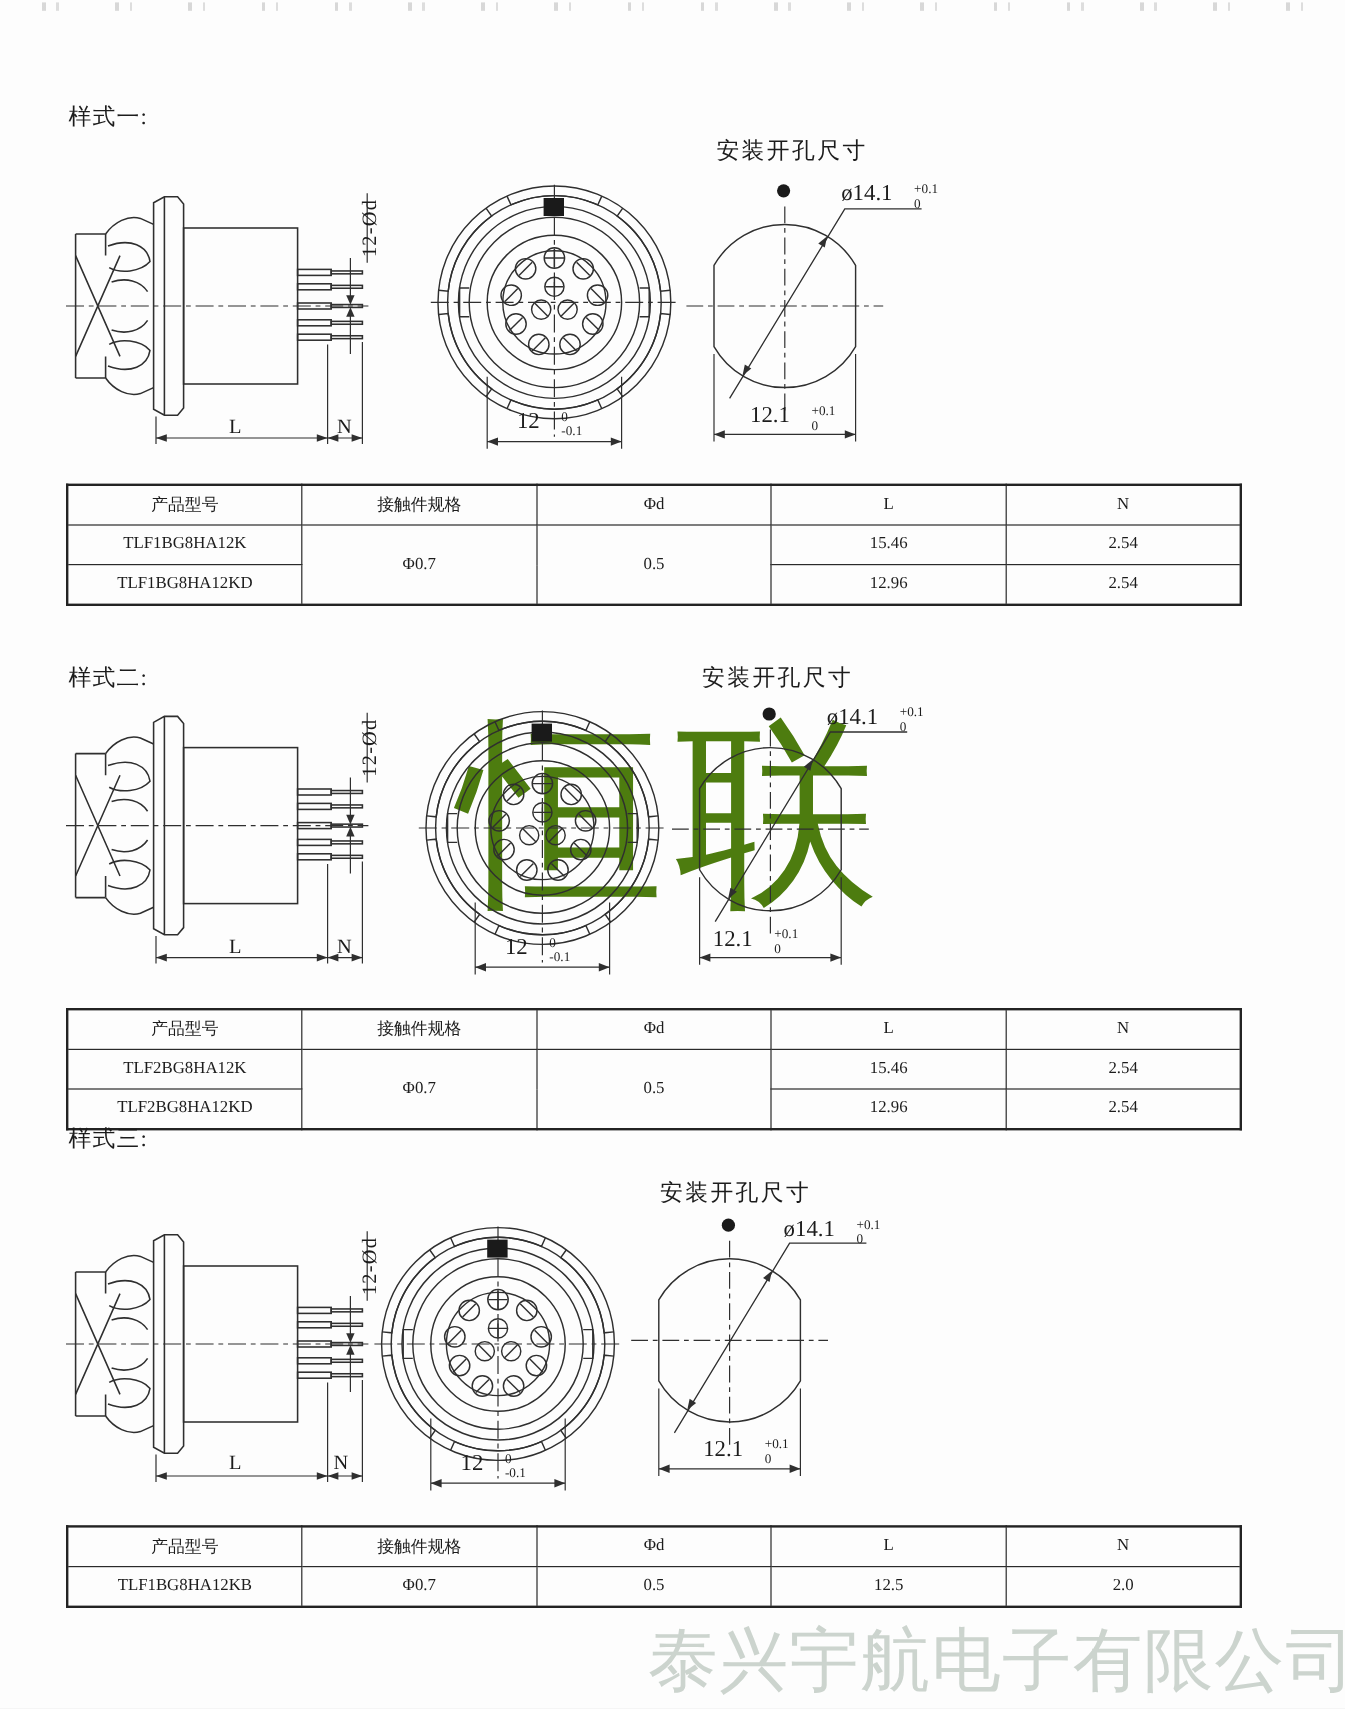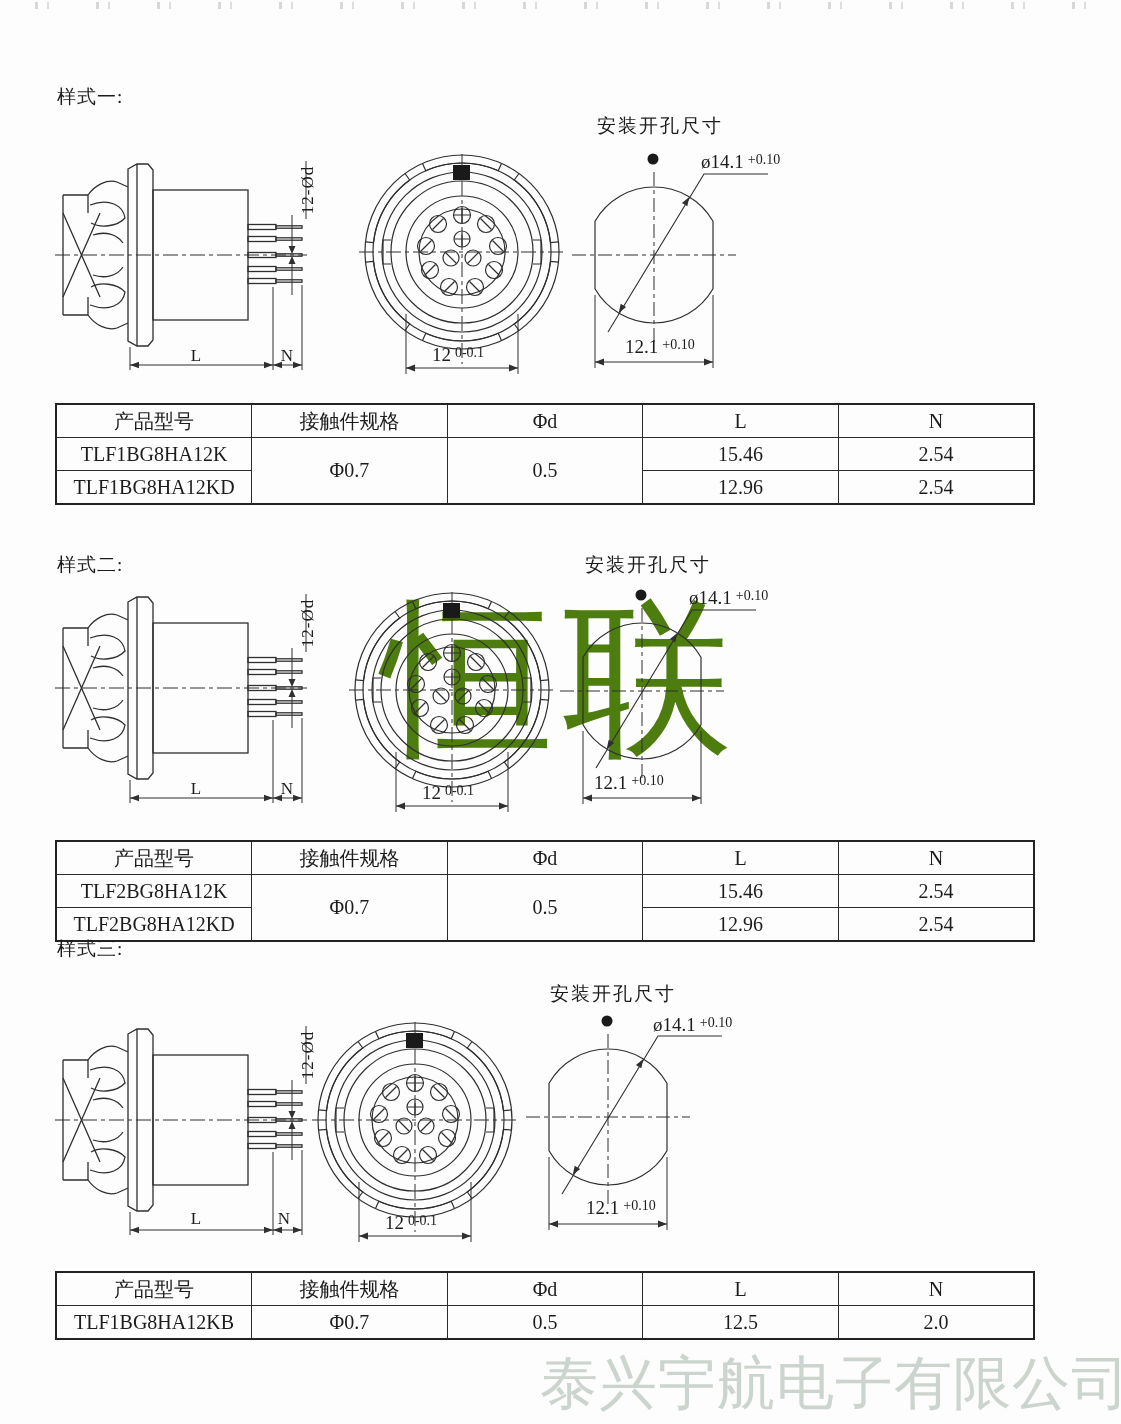--- a/index.html
+++ b/index.html
@@ -8,26 +8,26 @@
   .abs{position:absolute;}
   .topfrag{left:35px;top:2px;width:1060px;height:7px;opacity:.32;
     background:repeating-linear-gradient(90deg,#888 0 3px,transparent 3px 12px,#9a9a9a 12px 14px,transparent 14px 61px);}
   .page-title{left:57px;top:33px;font-size:24px;font-weight:bold;letter-spacing:.5px;white-space:nowrap;}
   .page-title .note{font-size:17px;}
   .style-label{font-size:19px;letter-spacing:1px;}
   .mtitle{font-size:19px;letter-spacing:2px;}
   .lbl{font-size:17px;}
   .ctr{transform:translate(-50%,-50%);}
   .rot{transform:translate(-50%,-50%) rotate(-90deg);letter-spacing:1px;font-size:17px;white-space:nowrap;}
-  .dim{display:flex;align-items:flex-start;gap:4px;white-space:nowrap;}
+  .dim{display:flex;align-items:flex-start;gap:18px;white-space:nowrap;}
   .dim .dm{font-size:19px;line-height:1;}
-  .dim .ts{display:inline-flex;flex-direction:row;font-size:14px;line-height:1.1;padding-top:0;text-align:right;}
+  .dim .ts{display:inline-flex;flex-direction:column;font-size:11px;line-height:1.1;padding-top:0;}
   .wm-center{left:383px;top:595px;font-size:170px;line-height:1;letter-spacing:10px;color:#4d7c0f;white-space:nowrap;}
   .wm-company{left:540px;top:1352px;font-size:58px;line-height:1.1;letter-spacing:1px;color:#ccd4ce;white-space:nowrap;}
-  table.spec{border-collapse:collapse;table-layout:fixed;font-size:20px;background:transparent;}
+  table.spec{border-collapse:collapse;table-layout:fixed;font-size:14px;background:transparent;}
   table.spec th,table.spec td{border:1.5px solid #2a2a2a;height:32px;text-align:center;
       font-weight:normal;padding:0;overflow:hidden;}
   table.spec{border:2px solid #232323;}
   svg.drv{display:block;}
 </style>
 </head>
 <body>
 
 <div class="page">
 

